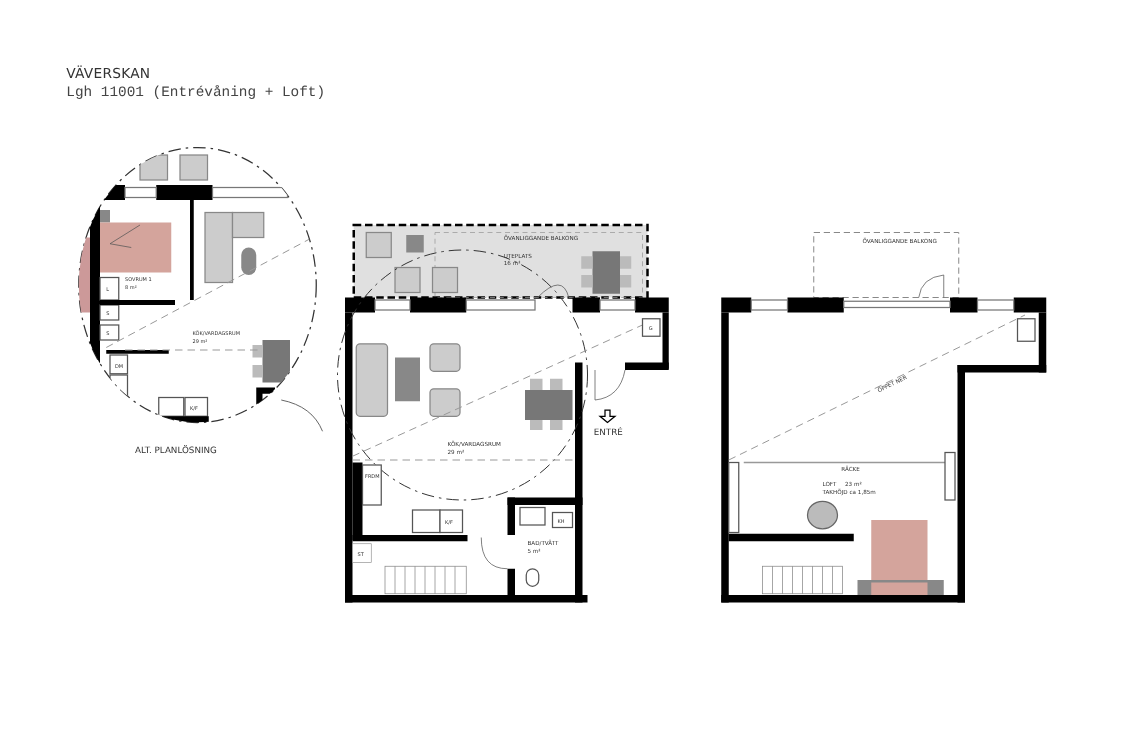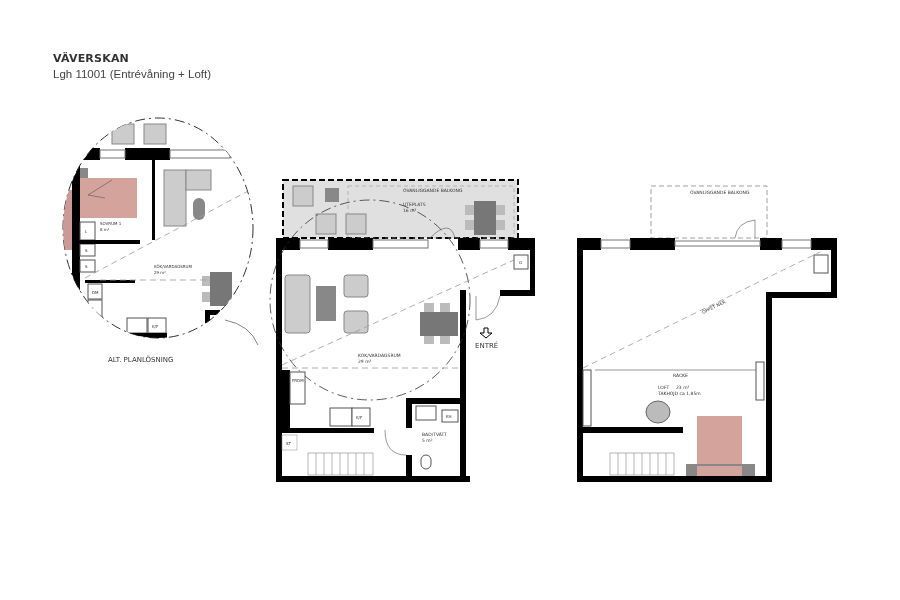--- a/index.html
+++ b/index.html
@@ -1,18 +1,18 @@
 <!DOCTYPE html>
 <html><head>
 <meta charset="utf-8">
 <style>
   html,body{margin:0;padding:0;background:#fff;}
   body{width:900px;height:600px;position:relative;overflow:hidden;font-family:"DejaVu Sans",sans-serif;color:#222;}
-  .title{position:absolute;left:53px;top:52px;font-family:"DejaVu Sans",sans-serif;font-weight:bold;font-size:11px;color:#333;letter-spacing:0.2px;}
-  .subtitle{position:absolute;left:53px;top:68px;font-family:Liberation Sans, sans-serif;font-size:11.5px;color:#444;}
+  .title{position:absolute;left:53px;top:52px;font-family:"DejaVu Sans",sans-serif;font-weight:normal;font-size:11px;color:#333;letter-spacing:0.2px;}
+  .subtitle{position:absolute;left:53px;top:68px;font-family:Liberation Mono, monospace;font-size:11.5px;color:#444;}
   svg{position:absolute;left:0;top:0;}
   .lbl{font-family:"DejaVu Sans",sans-serif;fill:#333;}
 </style>
 </head>
 <body>
 
 <div class="title">VÄVERSKAN</div>
 <div class="subtitle">Lgh 11001 (Entrévåning + Loft)</div>
 
 <svg width="900" height="600" viewBox="0 0 900 600">

